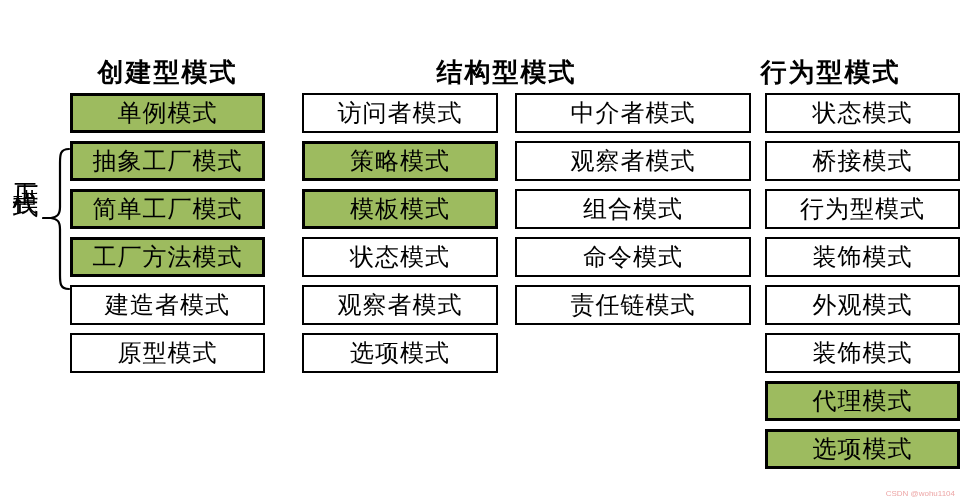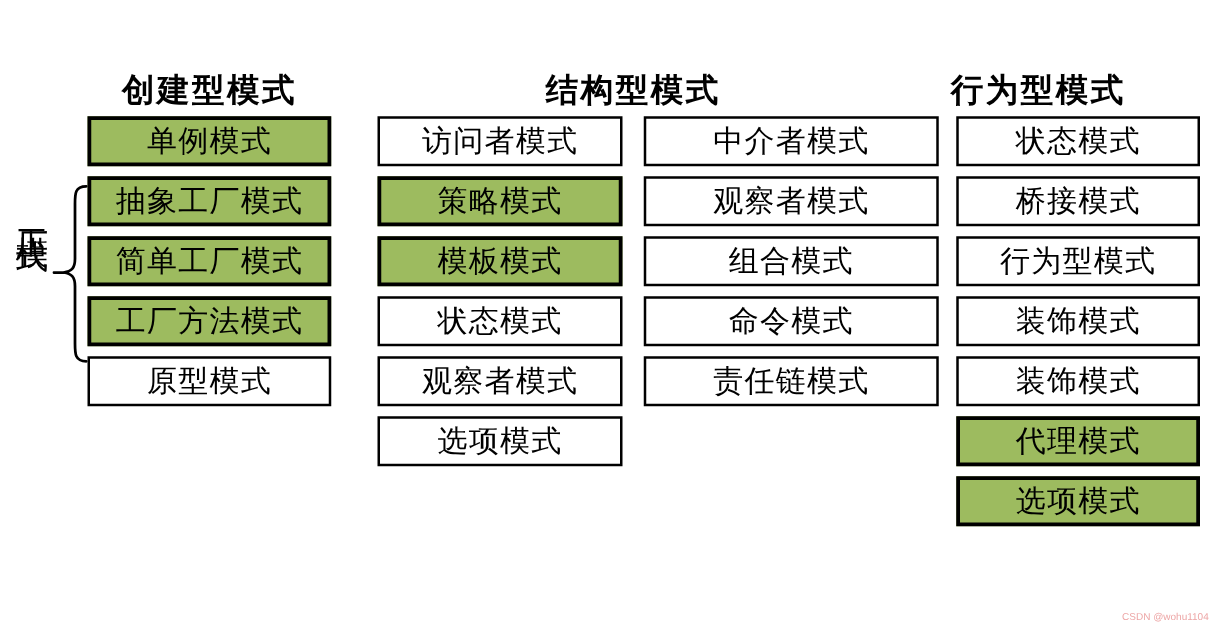--- a/index.html
+++ b/index.html
@@ -50,40 +50,41 @@
     letter-spacing: 3px;
     line-height: 1;
   }
   .brace {
     position: absolute;
     left: 42px;
     top: 146px;
   }
   .watermark {
     position: absolute;
-    right: 7px;
+    right: 19px;
     bottom: 2px;
     font-size: 8px;
     color: var(--wm, #eda6a6);
   }
 </style>
 </head>
 <body>
 
 <div class="canvas">
 
   <div class="header" style="left:70px; width:195px;">创建型模式</div>
   <div class="header" style="left:302px; width:409px;">结构型模式</div>
   <div class="header" style="left:733px; width:195px;">行为型模式</div>
 
   <div class="col" style="left:70px; width:195px;">
     <div class="box green">单例模式</div>
     <div class="box green">抽象工厂模式</div>
     <div class="box green">简单工厂模式</div>
     <div class="box green">工厂方法模式</div>
+    <div class="box">建造者模式</div>
     <div class="box">原型模式</div>
   </div>
 
   <div class="col" style="left:302px; width:196px;">
     <div class="box">访问者模式</div>
     <div class="box green">策略模式</div>
     <div class="box green">模板模式</div>
     <div class="box">状态模式</div>
     <div class="box">观察者模式</div>
     <div class="box">选项模式</div>
@@ -95,20 +96,21 @@
     <div class="box">组合模式</div>
     <div class="box">命令模式</div>
     <div class="box">责任链模式</div>
   </div>
 
   <div class="col" style="left:765px; width:195px;">
     <div class="box">状态模式</div>
     <div class="box">桥接模式</div>
     <div class="box">行为型模式</div>
     <div class="box">装饰模式</div>
+    <div class="box">外观模式</div>
     <div class="box">装饰模式</div>
     <div class="box green">代理模式</div>
     <div class="box green">选项模式</div>
   </div>
 
   <div class="side-label">工厂模式</div>
   <svg class="brace" width="30" height="146" viewBox="0 0 30 146" aria-hidden="true">
     <path d="M27 3 C18 3 18 9 18 17 L18 61 C18 69 15 71 9 72 C15 73 18 75 18 83 L18 129 C18 137 18 143 27 143" fill="none" stroke="#000" stroke-width="2.2" stroke-linecap="round"></path>
     <line x1="1" y1="72" x2="9" y2="72" stroke="#000" stroke-width="2.2" stroke-linecap="round"></line>
   </svg>

